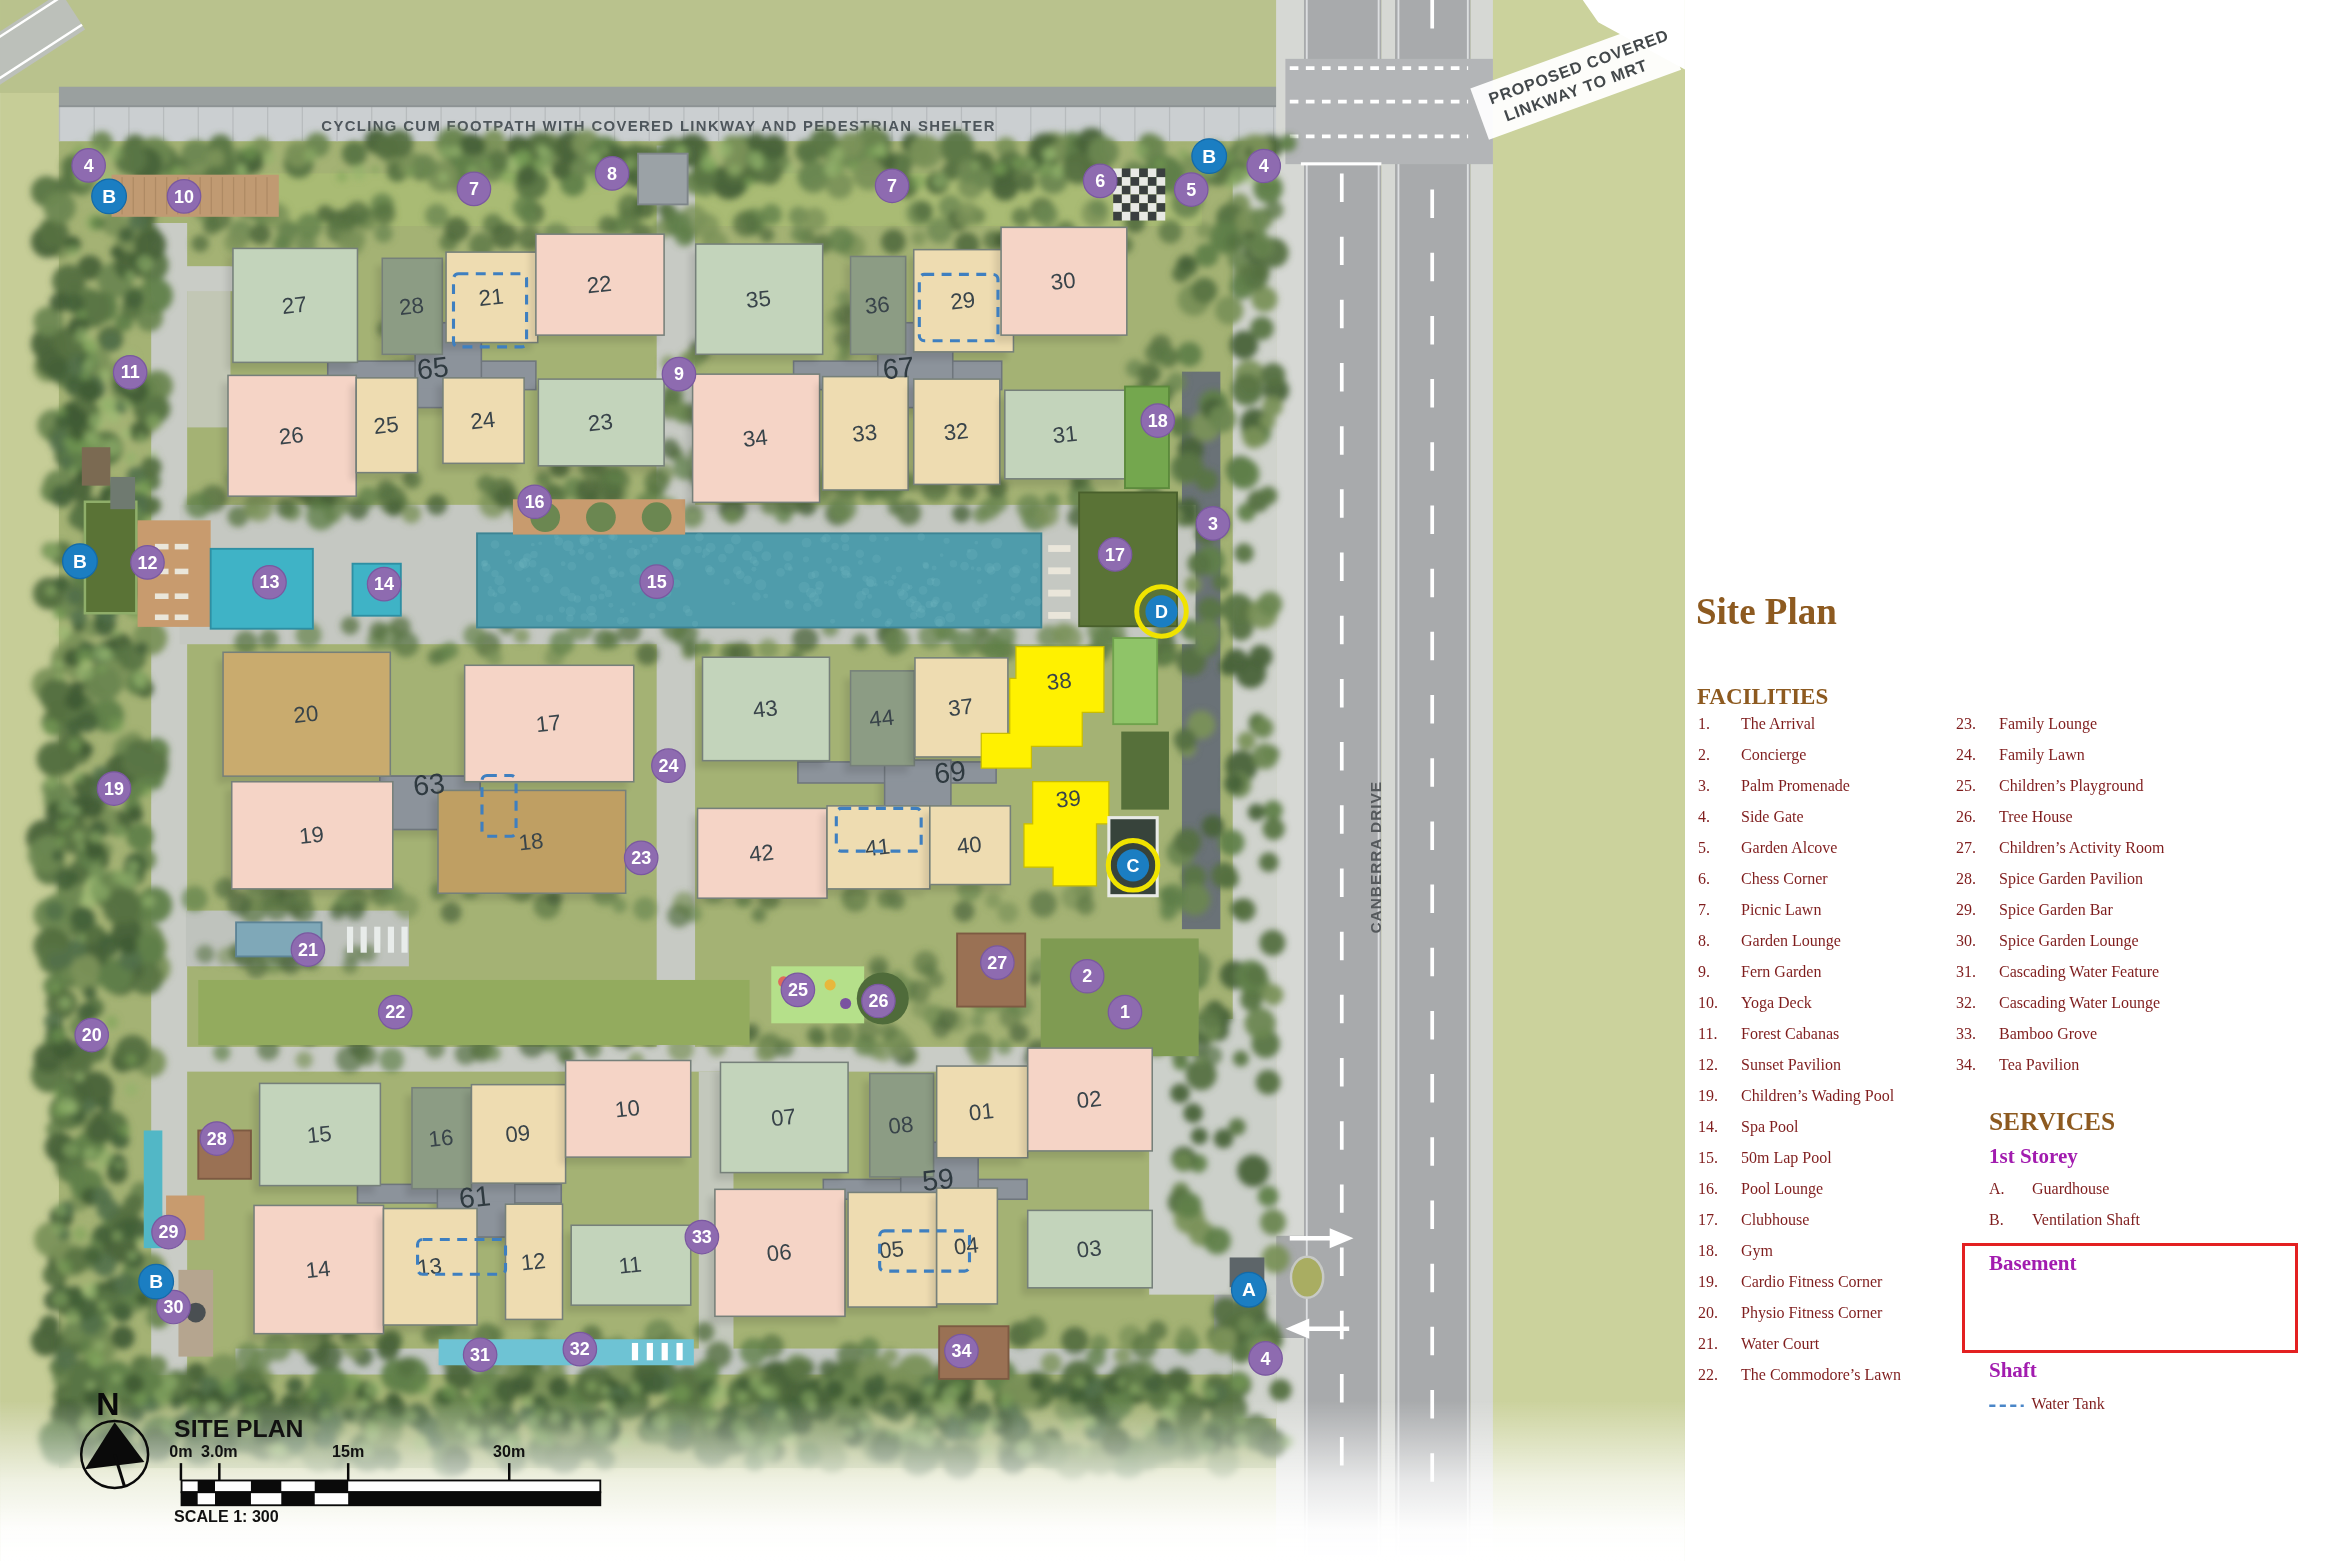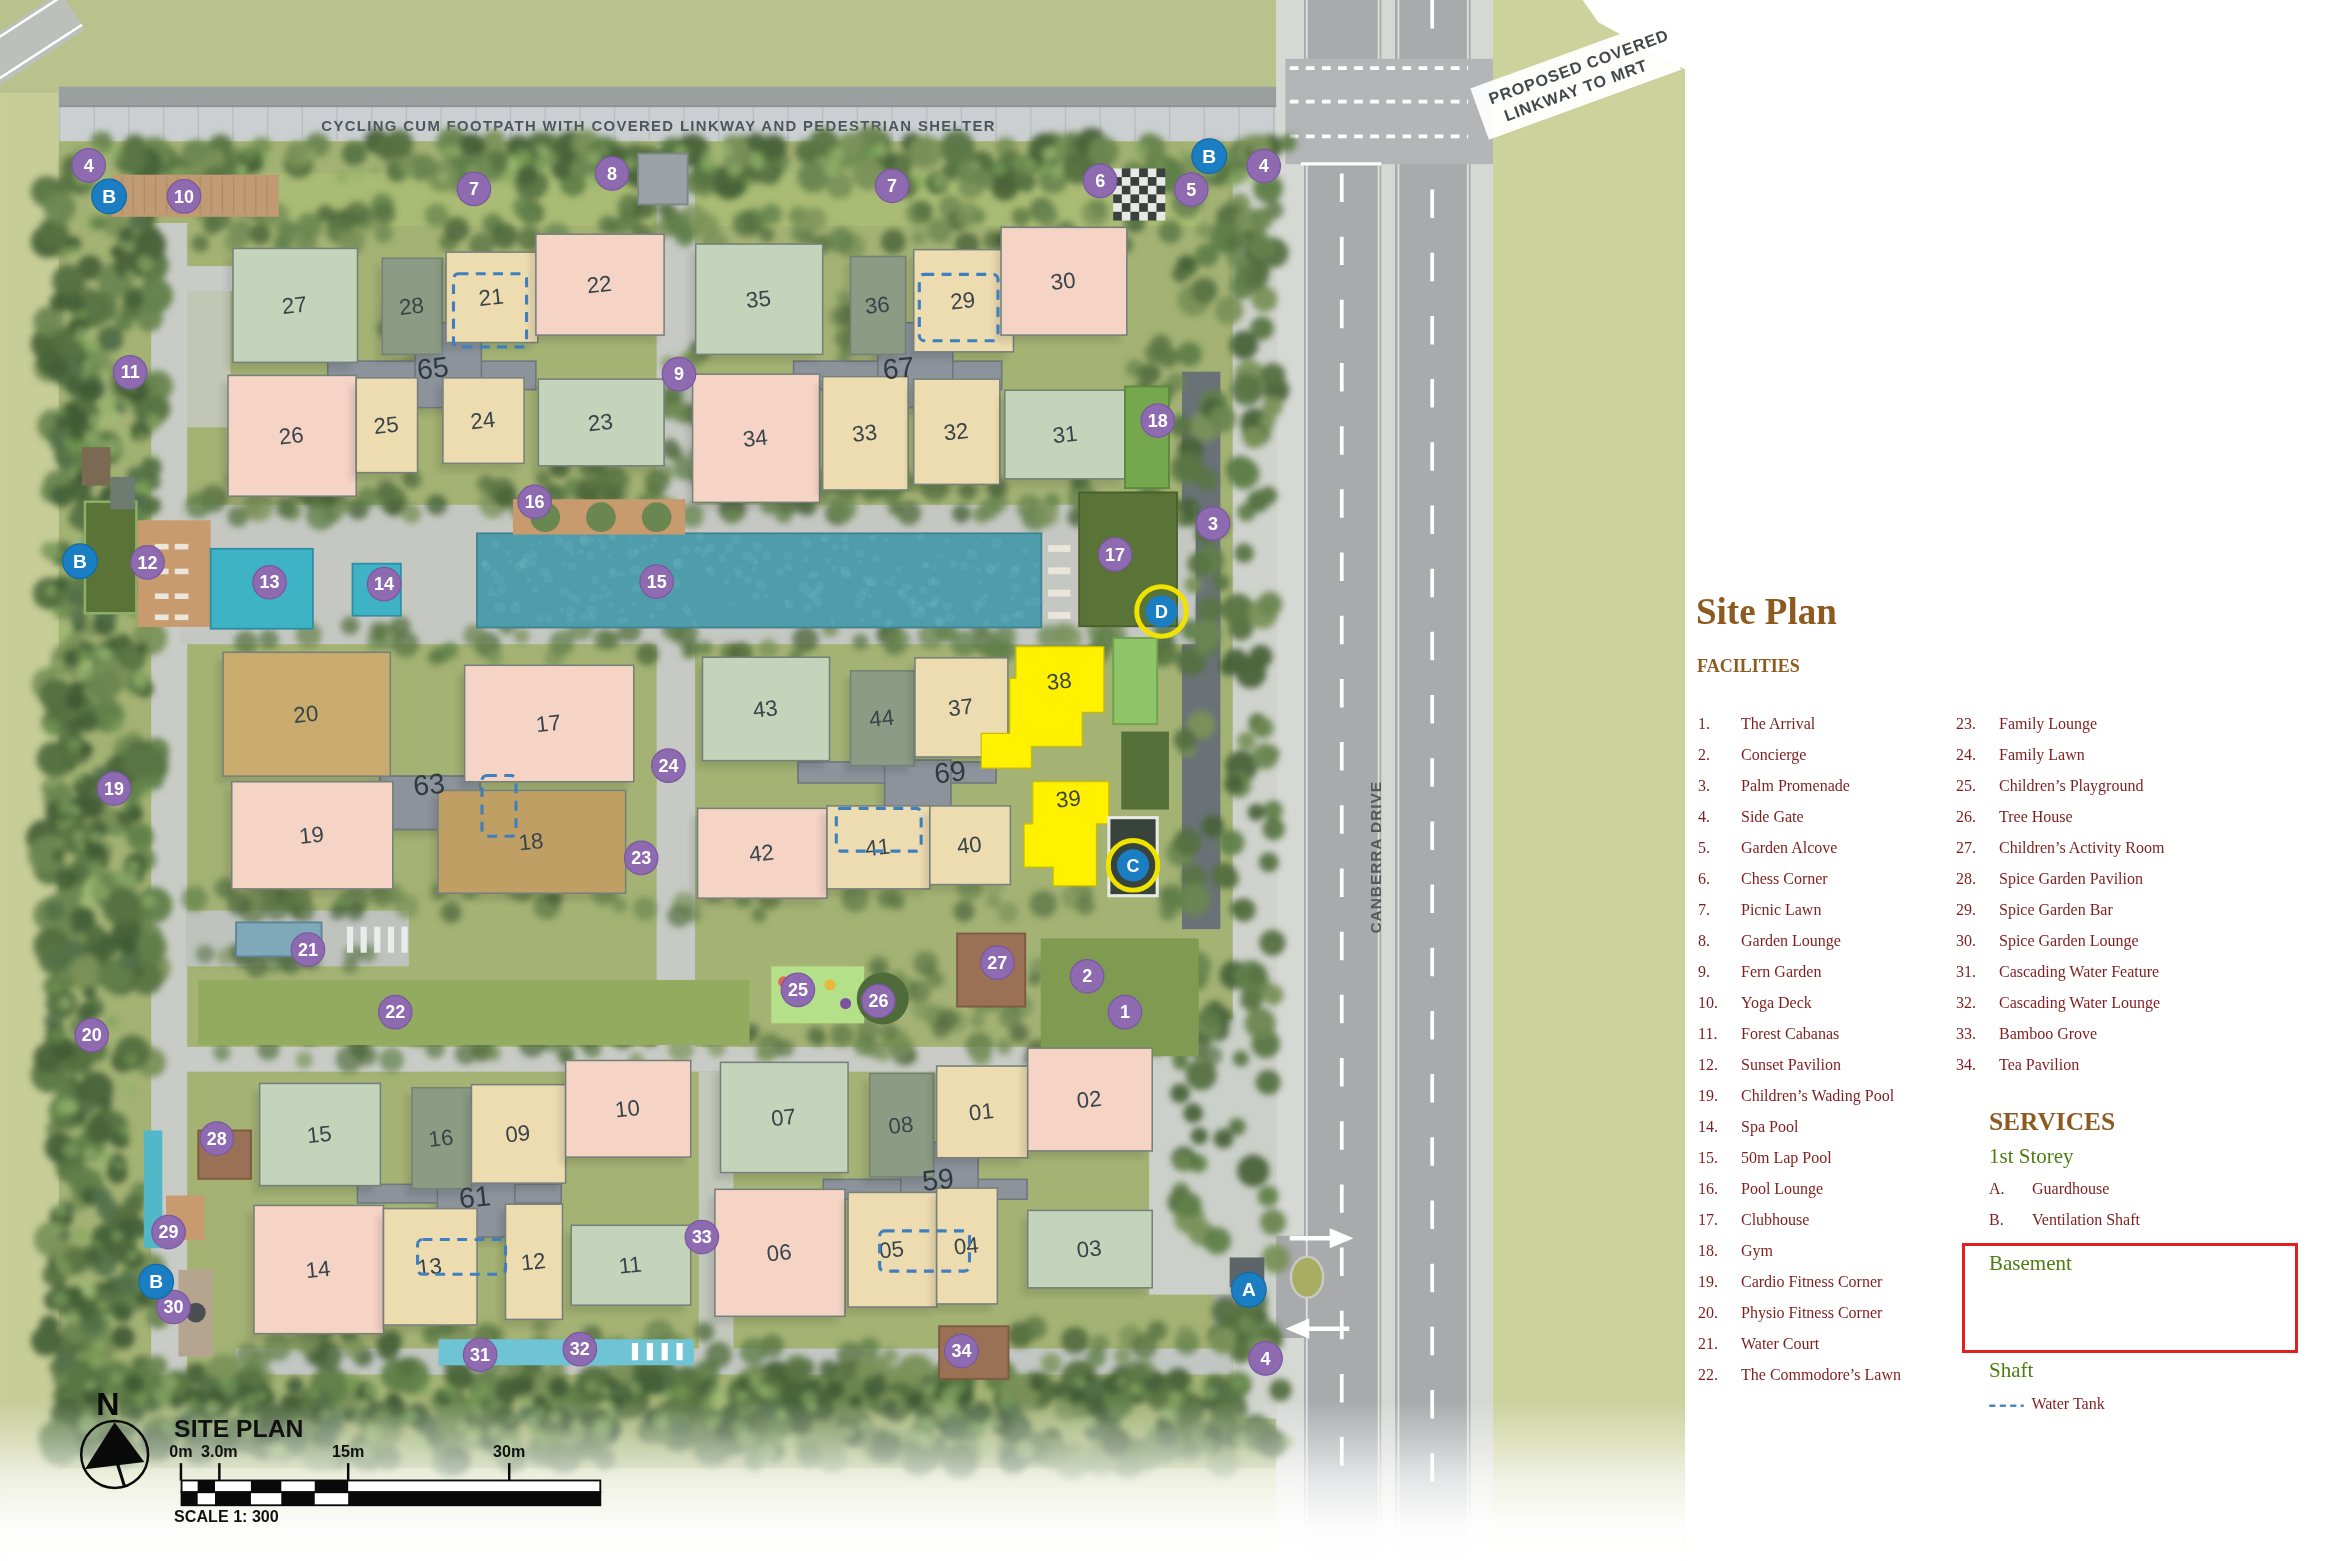--- a/index.html
+++ b/index.html
@@ -1,21 +1,21 @@
 <!DOCTYPE html>
 <html style="font-size:10px"><head><meta charset="utf-8"><style>
 *{margin:0;padding:0;box-sizing:border-box}
 html,body{width:2342px;height:1561px;background:#ffffff;overflow:hidden;
 font-family:"Liberation Serif",serif}
 #page{position:relative;width:2342px;height:1561px;background:#ffffff}
 .abs{position:absolute}
 .li{height:31px;line-height:31px;font-size:16px;color:#7f1d1d;white-space:nowrap}
 .li .no{display:inline-block;width:43px}
 .hdr{font-weight:bold;color:#8d5a20}
-.bold{font-weight:normal;color:#4d7c0f}
+.bold{font-weight:bold;color:#a21caf}
 </style></head><body>
 <div id="page">
 <svg class="abs" style="left:0;top:0" width="1685" height="1561" viewBox="0 0 2720 2520">
 <defs>
 <filter id="soft" x="-30%" y="-30%" width="160%" height="160%">
           <feGaussianBlur stdDeviation="5"></feGaussianBlur>
         </filter>
 <linearGradient id="fadeb" x1="0" y1="0" x2="0" y2="1">
 <stop offset="0" stop-color="#ffffff" stop-opacity="0"></stop>
 <stop offset="0.5" stop-color="#ffffff" stop-opacity="0.72"></stop>
@@ -2748,21 +2748,21 @@
 <rect x="319" y="2390" width="28" height="19" fill="#0a0a0a"></rect>
 <rect x="405" y="2390" width="49" height="19" fill="#0a0a0a"></rect>
 <rect x="508" y="2390" width="54" height="19" fill="#0a0a0a"></rect>
 <rect x="293" y="2409" width="26" height="21" fill="#0a0a0a"></rect>
 <rect x="347" y="2409" width="58" height="21" fill="#0a0a0a"></rect>
 <rect x="454" y="2409" width="54" height="21" fill="#0a0a0a"></rect>
 <rect x="562" y="2409" width="407" height="21" fill="#0a0a0a"></rect>
 <text x="281" y="2457" font-family="Liberation Sans, sans-serif" font-size="26" fill="#111111" font-weight="bold" text-anchor="start">SCALE 1: 300</text>
 </svg>
 <div class="abs" style="left:1696px;top:590px;font-size:37px;font-weight:bold;color:#8d5a20">Site Plan</div>
-<div class="abs hdr" style="left:1697px;top:656px;font-size:18px">FACILITIES</div>
+<div class="abs hdr" style="left:1697px;top:684px;font-size:23px">FACILITIES</div>
 <div class="abs" style="left:1698px;top:708px">
       <div class="li"><span class="no">1.</span><span>The Arrival</span></div>
       <div class="li"><span class="no">2.</span><span>Concierge</span></div>
       <div class="li"><span class="no">3.</span><span>Palm Promenade</span></div>
       <div class="li"><span class="no">4.</span><span>Side Gate</span></div>
       <div class="li"><span class="no">5.</span><span>Garden Alcove</span></div>
       <div class="li"><span class="no">6.</span><span>Chess Corner</span></div>
       <div class="li"><span class="no">7.</span><span>Picnic Lawn</span></div>
       <div class="li"><span class="no">8.</span><span>Garden Lounge</span></div>
       <div class="li"><span class="no">9.</span><span>Fern Garden</span></div>

